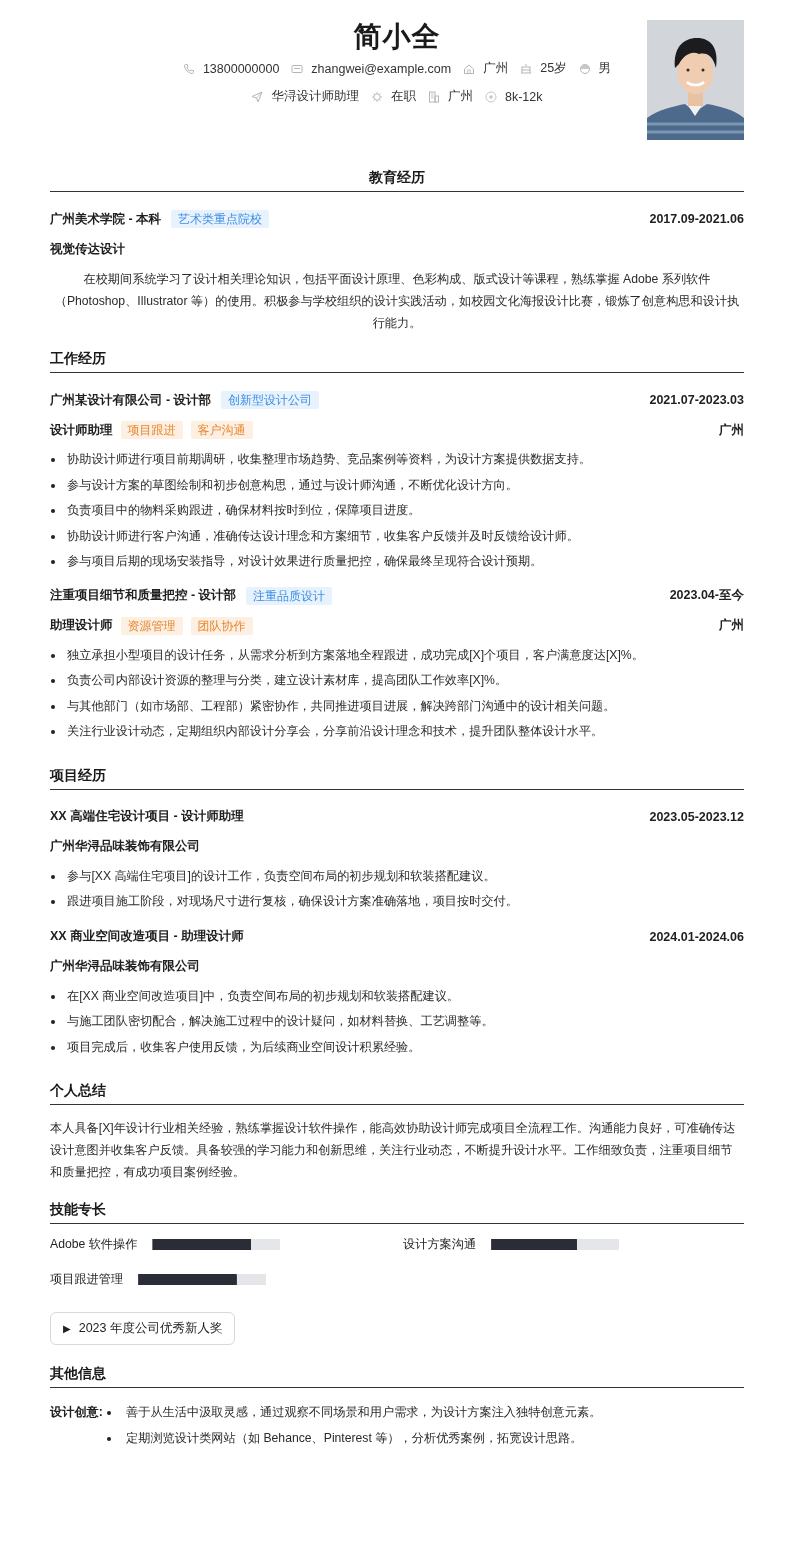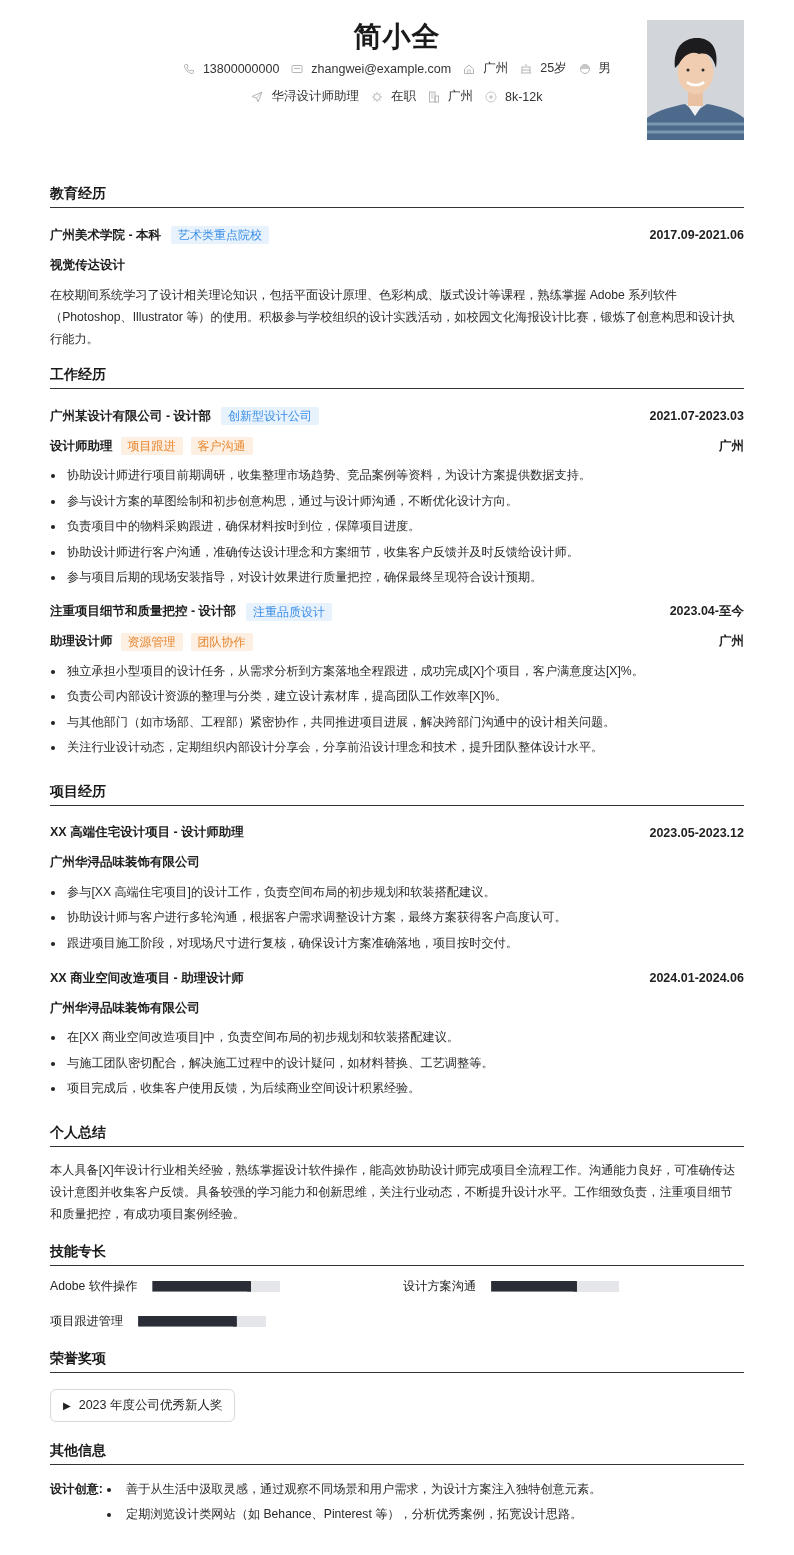--- a/index.html
+++ b/index.html
@@ -206,21 +206,21 @@
         <rect x="41" y="70" width="15" height="16" fill="#e9c2a4"></rect>
         <ellipse cx="48.5" cy="52" rx="18" ry="22" fill="#f0cdb0"></ellipse>
         <path d="M28 48 C26 28 36 18 50 18 C64 18 72 28 69 48 C66 36 60 32 52 34 C44 30 36 36 32 44 Z" fill="#1c1c1f"></path>
         <path d="M40 62 C44 66 53 66 57 62" stroke="#ffffff" stroke-width="2.5" fill="none"></path>
         <circle cx="41" cy="50" r="1.5" fill="#2a2a2a"></circle>
         <circle cx="56" cy="50" r="1.5" fill="#2a2a2a"></circle>
       </svg>
     </div>
   </div>
 
-  <div class="section" style="margin-top:30px;">
+  <div class="section" style="margin-top:14px;text-align:center;">
     <div class="sec-title">教育经历</div>
     <div class="row">
       <div class="left">
         <span>广州美术学院 - 本科</span>
         <span class="tag blue">艺术类重点院校</span>
       </div>
       <div class="right">2017.09-2021.06</div>
     </div>
     <div class="row">
       <div class="left">
@@ -293,21 +293,20 @@
           </div>
         <div class="right">2023.05-2023.12</div>
       </div>
       <div class="row">
         <div class="left">
             <span>广州华浔品味装饰有限公司</span>
           </div>
       </div>
       <ul class="bul">
         <li>参与[XX 高端住宅项目]的设计工作，负责空间布局的初步规划和软装搭配建议。</li>
-        <li>协助设计师与客户进行多轮沟通，根据客户需求调整设计方案，最终方案获得客户高度认可。</li>
         <li>跟进项目施工阶段，对现场尺寸进行复核，确保设计方案准确落地，项目按时交付。</li>
       </ul>
     </div>
 
     <div style="margin-top:7px;">
       <div class="row">
         <div class="left">
             <span>XX 商业空间改造项目 - 助理设计师</span>
           </div>
         <div class="right">2024.01-2024.06</div>
@@ -348,21 +347,20 @@
       <div class="skill">
         <span class="lbl">项目跟进管理</span>
         <div class="bar">
             <div class="fill" style="width: 77%;"></div>
           </div>
       </div>
     </div>
   </div>
 
   <div class="section" style="margin-top:20px;">
-    <div class="sec-title">荣誉奖项</div>
     <div class="award">
       <span class="tri">▶</span>
       <span>2023 年度公司优秀新人奖</span>
     </div>
   </div>
 
   <div class="section" style="margin-top:20px;">
     <div class="sec-title">其他信息</div>
     <div class="other">
       <div class="olabel">设计创意:</div>

